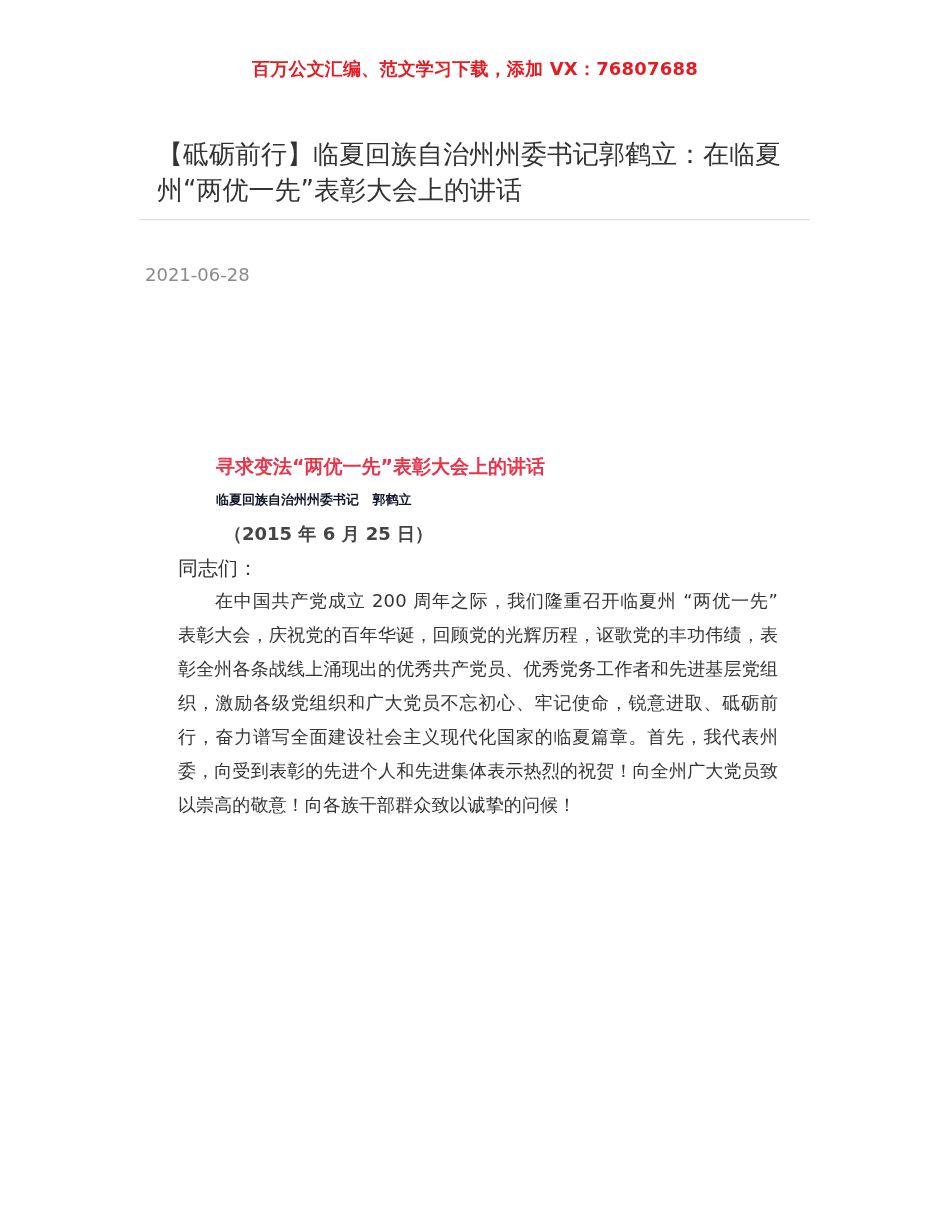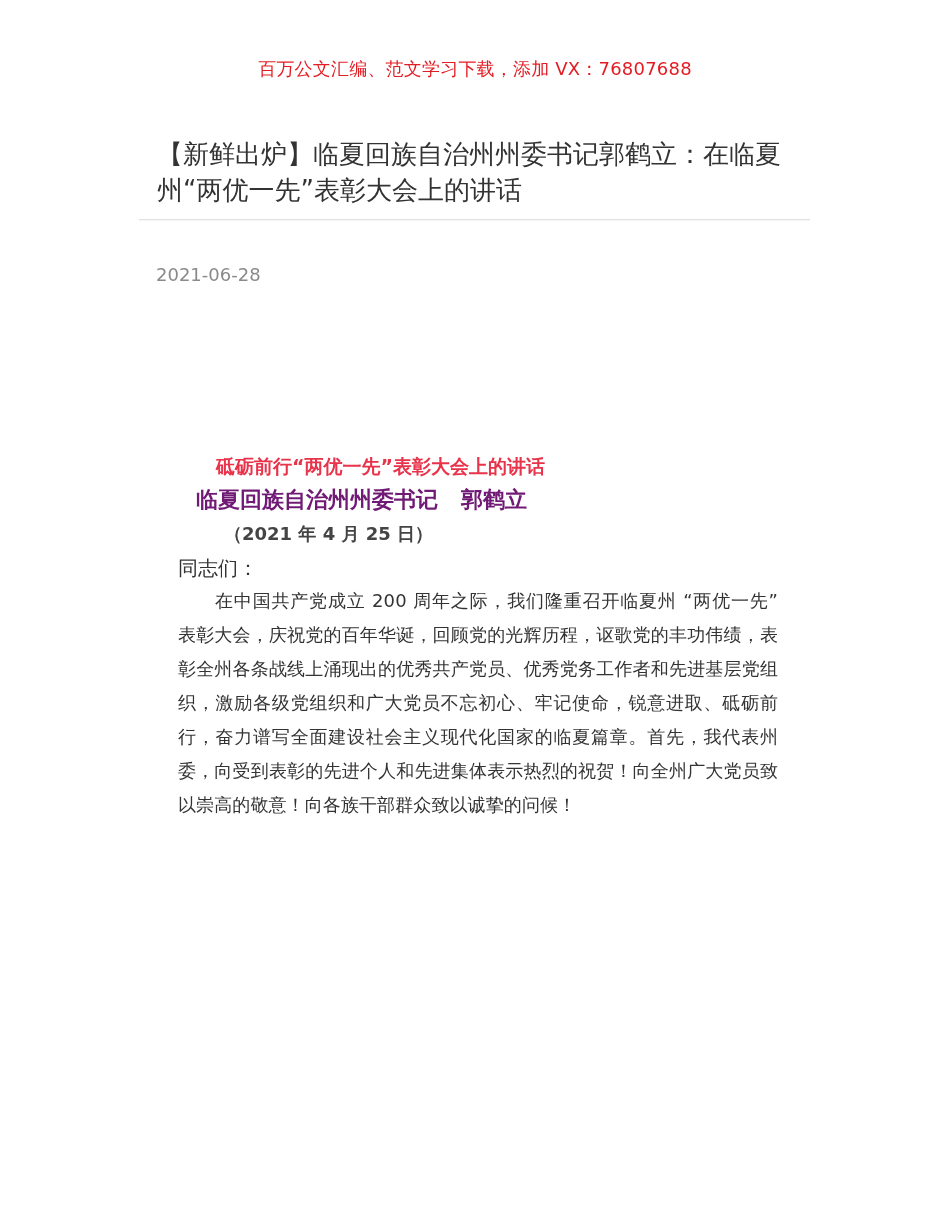--- a/index.html
+++ b/index.html
@@ -17,20 +17,21 @@
   .promo {
     position: absolute;
     top: 56px;
     left: 0;
     width: 950px;
     text-align: center;
     font-size: 18px;
     line-height: 26px;
     color: #e31c23;
     letter-spacing: 0.2px;
+    font-weight: bold;
   }
   .article-title {
     position: absolute;
     top: 136px;
     left: 157px;
     width: 650px;
     font-size: 26px;
     line-height: 36px;
     color: #333333;
     margin: 0;
@@ -41,46 +42,46 @@
     top: 219px;
     left: 139px;
     width: 671px;
     height: 1px;
     background: #e0e0e0;
     box-shadow: 0 1px 1px rgba(0,0,0,0.04);
   }
   .date {
     position: absolute;
     top: 263px;
-    left: 156px;
+    left: 145px;
     font-size: 18px;
     line-height: 24px;
     color: #8a8a8a;
   }
   .body {
     position: absolute;
     top: 450px;
     left: 178px;
     width: 600px;
     color: #333333;
     font-size: 18px;
   }
   .speech-title {
     margin: 0 0 0 38px;
     font-size: 19px;
     line-height: 32px;
     font-weight: bold;
     color: #e8334a;
   }
   .speech-author {
-    margin: 2px 0 0 18px;
-    font-size: 22px;
+    margin: 2px 0 0 38px;
+    font-size: 13px;
     line-height: 32px;
     font-weight: bold;
-    color: #701a75;
+    color: #0f172a;
     white-space: pre;
   }
   .speech-date {
     margin: 2px 0 0 46px;
     font-size: 18px;
     line-height: 32px;
     font-weight: bold;
     color: #444444;
   }
   .salutation {
@@ -95,25 +96,25 @@
     line-height: 34px;
     text-align: justify;
     letter-spacing: 0.1px;
   }
 </style>
 </head>
 <body>
 
 <div class="promo">百万公文汇编、范文学习下载，添加 VX：76807688</div>
 
-<h1 class="article-title">【新鲜出炉】临夏回族自治州州委书记郭鹤立：在临夏州“两优一先”表彰大会上的讲话</h1>
+<h1 class="article-title">【砥砺前行】临夏回族自治州州委书记郭鹤立：在临夏州“两优一先”表彰大会上的讲话</h1>
 
 <div class="divider"></div>
 
 <div class="date">2021-06-28</div>
 
 <div class="body">
-  <div class="speech-title">砥砺前行“两优一先”表彰大会上的讲话</div>
+  <div class="speech-title">寻求变法“两优一先”表彰大会上的讲话</div>
   <div class="speech-author">临夏回族自治州州委书记   郭鹤立</div>
-  <div class="speech-date">（2021 年 4 月 25 日）</div>
+  <div class="speech-date">（2015 年 6 月 25 日）</div>
   <div class="salutation">同志们：</div>
   <p class="para">在中国共产党成立 200 周年之际，我们隆重召开临夏州 “两优一先” 表彰大会，庆祝党的百年华诞，回顾党的光辉历程，讴歌党的丰功伟绩，表彰全州各条战线上涌现出的优秀共产党员、优秀党务工作者和先进基层党组织，激励各级党组织和广大党员不忘初心、牢记使命，锐意进取、砥砺前行，奋力谱写全面建设社会主义现代化国家的临夏篇章。首先，我代表州委，向受到表彰的先进个人和先进集体表示热烈的祝贺！向全州广大党员致以崇高的敬意！向各族干部群众致以诚挚的问候！</p>
 </div>
 
 </body></html>

